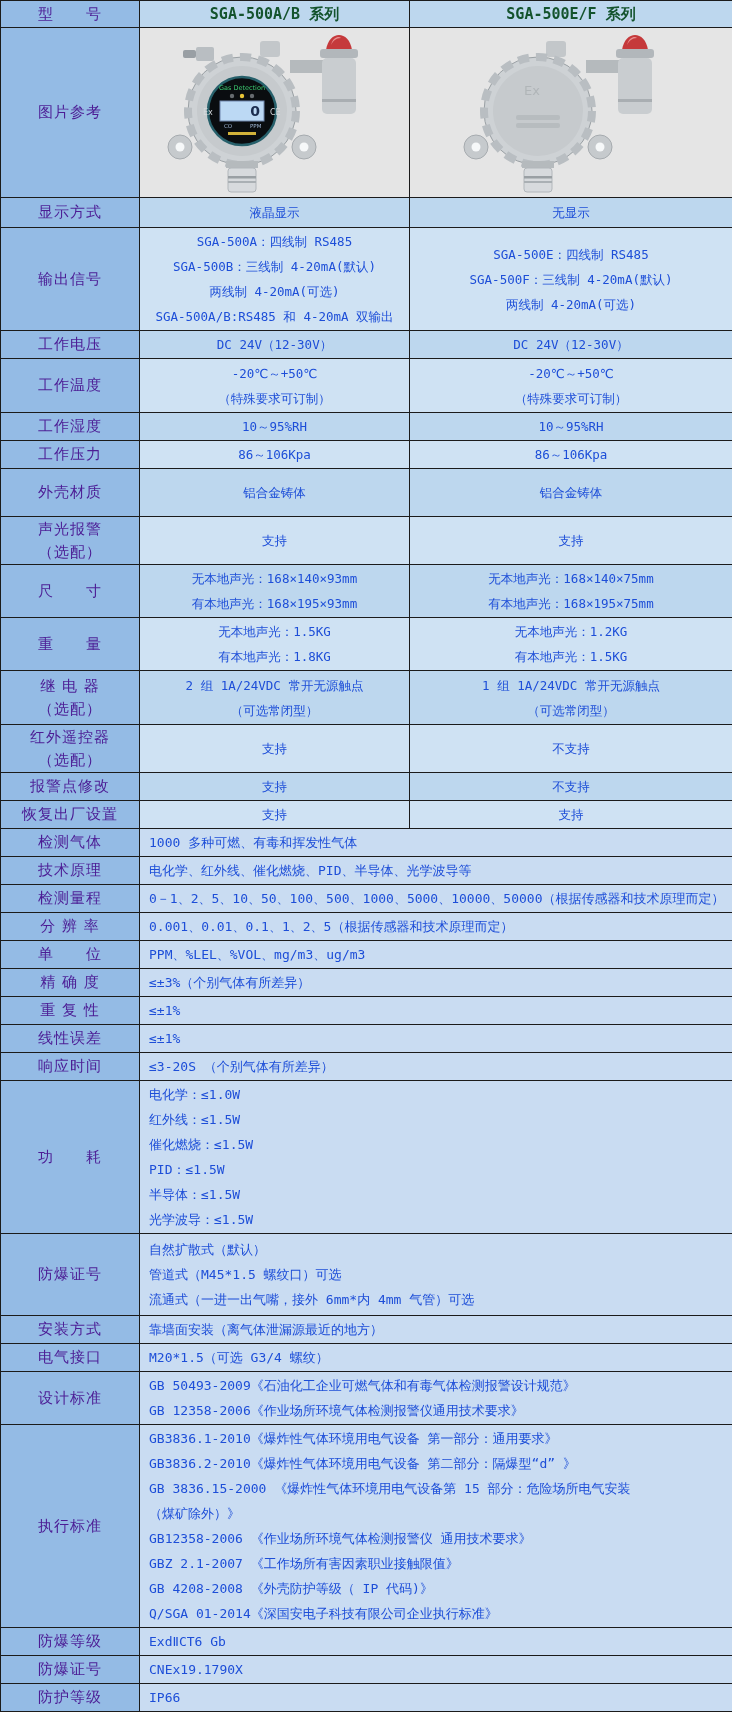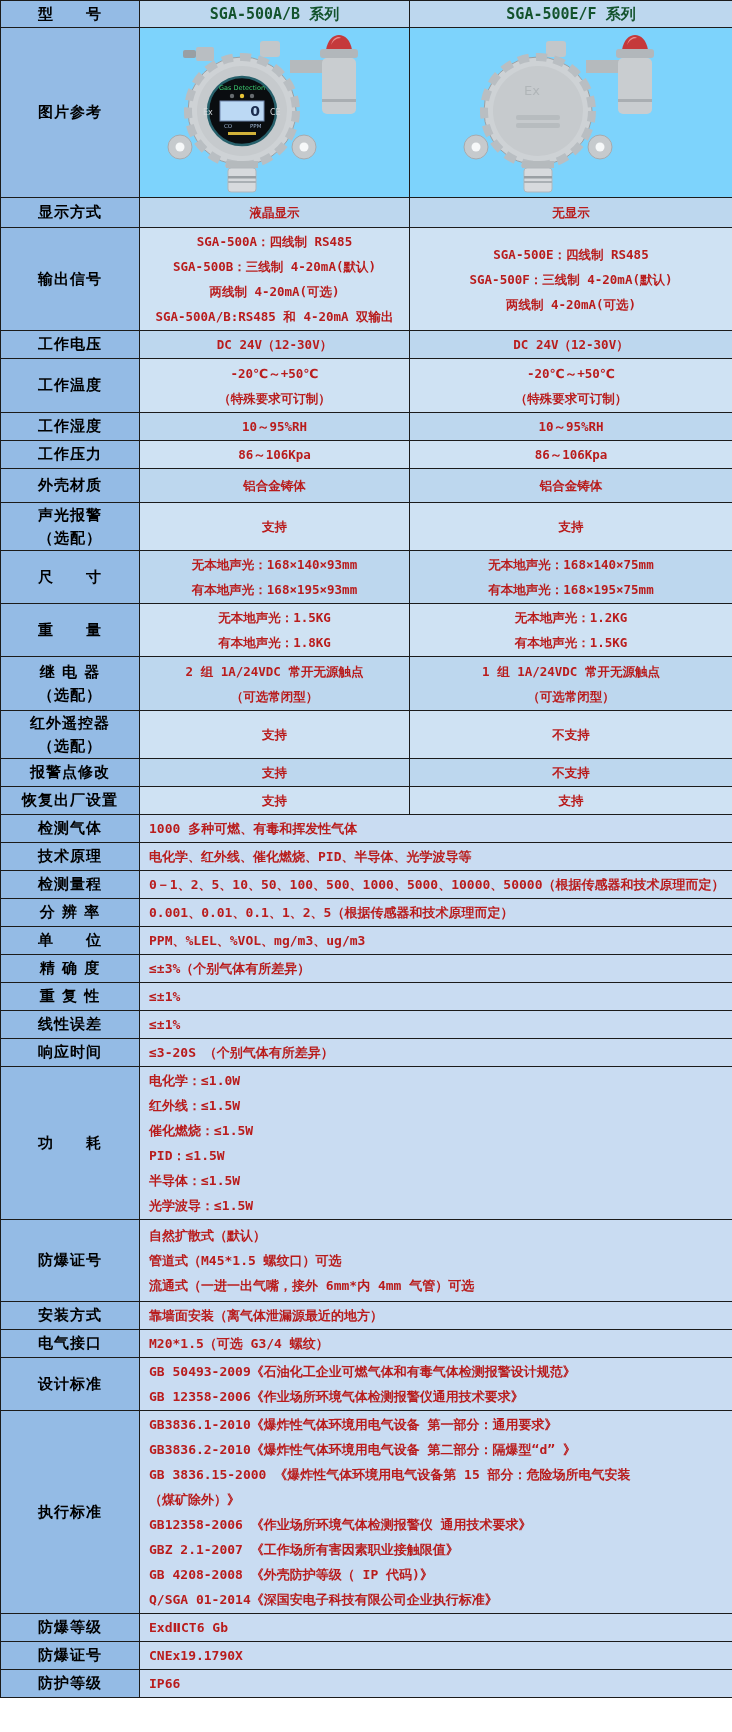--- a/index.html
+++ b/index.html
@@ -1,29 +1,29 @@
 <!DOCTYPE html>
 <html><head>
 <meta charset="utf-8">
 <style>
   html,body{margin:0;padding:0;background:#ffffff;}
   .page{width:732px;font-family:"DejaVu Sans","Liberation Sans",sans-serif;}
   table.spec{border-collapse:collapse;table-layout:fixed;width:732px;}
   table.spec th,table.spec td{border:1px solid #1b1b1b;overflow:hidden;}
-  th.lbl{background:#94BBE5;font-weight:bold;font-size:15px;color:#000000;
+  th.lbl{background:#94BBE5;font-weight:normal;font-size:15px;color:#4c1d95;
          text-align:center;padding:1px 1px;line-height:1.5;letter-spacing:1px;}
   td.val{font-family:"DejaVu Sans Mono","DejaVu Sans",monospace;font-size:12.5px;
-         color:#b91c1c;text-align:center;vertical-align:middle;padding:1px 4px;font-weight:bold;}
+         color:#1d4ed8;text-align:center;vertical-align:middle;padding:1px 4px;}
   td.val .ln{line-height:25px;white-space:nowrap;}
   td.hd{background:#BDD7EE;font-family:"DejaVu Sans Mono","DejaVu Sans",monospace;
         font-weight:bold;font-size:15px;text-align:center;color:#14532d;}
   td.sd{background:#BDD7EE;}
   td.sl{background:#CFE2F3;}
   td.full{background:#C9DCF2;text-align:left;padding-left:9px;font-size:13px;}
-  td.photo-cell{background:#7dd3fc;text-align:center;vertical-align:middle;padding:0;}
+  td.photo-cell{background:#e5e5e5;text-align:center;vertical-align:middle;padding:0;}
   svg text{font-family:"DejaVu Sans","Liberation Sans",sans-serif;}
 </style>
 </head>
 <body>
 
 <div class="page">
 <table class="spec">
   <colgroup>
     <col style="width:139px">
         <col style="width:270px">
@@ -166,21 +166,21 @@
           <th class="lbl">
             <div>工作压力</div>
           </th>
           <td class="val sl">
             <div class="ln">86～106Kpa</div>
           </td>
           <td class="val sl">
             <div class="ln">86～106Kpa</div>
           </td>
         </tr>
-        <tr style="height: 34px;">
+        <tr style="height: 48px;">
           <th class="lbl">
             <div>外壳材质</div>
           </th>
           <td class="val sd">
             <div class="ln">铝合金铸体</div>
           </td>
           <td class="val sd">
             <div class="ln">铝合金铸体</div>
           </td>
         </tr>

